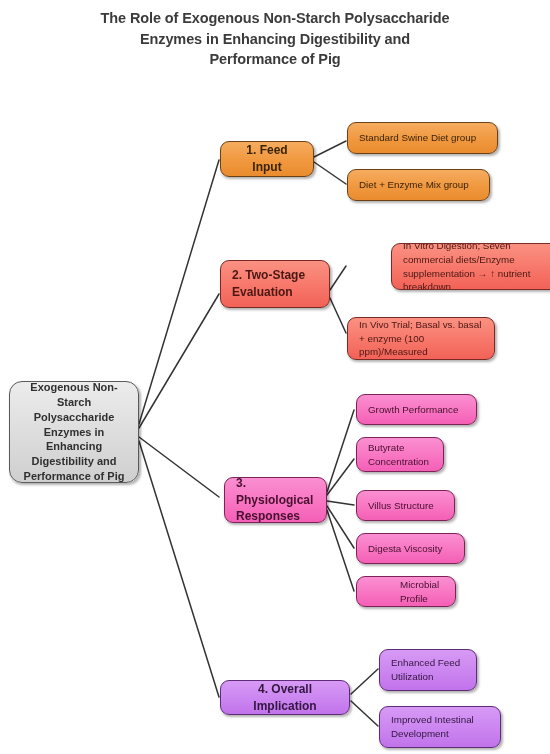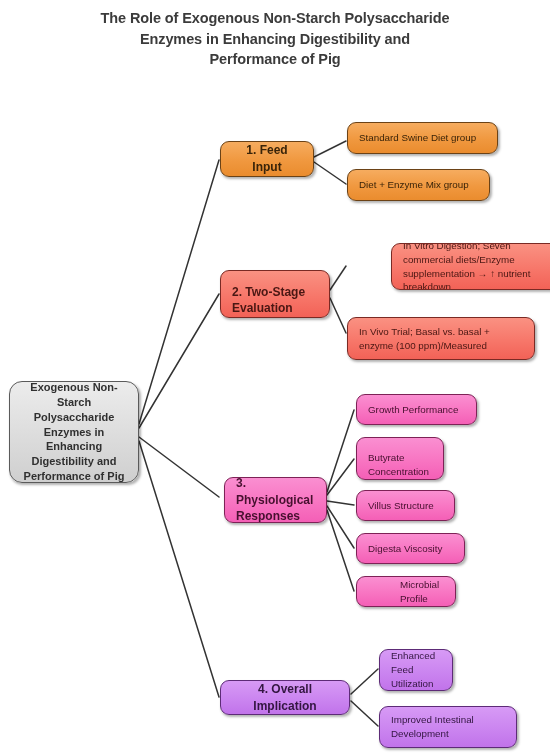--- a/index.html
+++ b/index.html
@@ -176,52 +176,52 @@
   <div class="node branch ctr theme-orange" style="left:220px; top:141px; width:94px; height:36px;">
     <span class="label">1. Feed Input</span>
   </div>
   <div class="node leaf theme-orange" style="left:347px; top:122px; width:151px; height:32px;">
     <span class="label">Standard Swine Diet group</span>
   </div>
   <div class="node leaf theme-orange" style="left:347px; top:169px; width:143px; height:32px;">
     <span class="label">Diet + Enzyme Mix group</span>
   </div>
 
-  <div class="node branch theme-red" style="left:220px; top:270px; width:110px; height:48px;align-items:flex-end;">
+  <div class="node branch theme-red" style="left:220px; top:260px; width:110px; height:48px;">
     <span class="label">2. Two-Stage Evaluation</span>
   </div>
   <div class="node leaf theme-red" style="left:347px; top:243px; width:169px; height:47px;margin-left:44px;">
     <span class="label">In Vitro Digestion; Seven commercial diets/Enzyme supplementation → ↑ nutrient breakdown</span>
   </div>
-  <div class="node leaf theme-red" style="left:347px; top:317px; width:188px; height:43px;">
+  <div class="node leaf theme-red" style="left:347px; top:317px; width:148px; height:43px;">
     <span class="label">In Vivo Trial; Basal vs. basal + enzyme (100 ppm)/Measured</span>
   </div>
 
   <div class="node branch theme-pink" style="left:224px; top:477px; width:103px; height:46px;">
     <span class="label">3. Physiological Responses</span>
   </div>
   <div class="node leaf theme-pink" style="left:356px; top:394px; width:121px; height:31px;">
     <span class="label">Growth Performance</span>
   </div>
-  <div class="node leaf theme-pink" style="left:356px; top:437px; width:88px; height:43px;align-items:flex-end;">
+  <div class="node leaf theme-pink" style="left:356px; top:437px; width:88px; height:35px;">
     <span class="label">Butyrate Concentration</span>
   </div>
   <div class="node leaf theme-pink" style="left:356px; top:490px; width:99px; height:31px;">
     <span class="label">Villus Structure</span>
   </div>
   <div class="node leaf theme-pink" style="left:356px; top:533px; width:109px; height:31px;">
     <span class="label">Digesta Viscosity</span>
   </div>
   <div class="node leaf theme-pink" style="left:356px; top:576px; width:100px; height:31px;padding-left:32px;">
     <span class="label">Microbial Profile</span>
   </div>
 
   <div class="node branch ctr theme-purple" style="left:220px; top:680px; width:130px; height:35px;">
     <span class="label">4. Overall Implication</span>
   </div>
-  <div class="node leaf theme-purple" style="left:379px; top:649px; width:74px; height:42px;">
+  <div class="node leaf theme-purple" style="left:379px; top:649px; width:98px; height:42px;">
     <span class="label">Enhanced Feed Utilization</span>
   </div>
-  <div class="node leaf theme-purple" style="left:379px; top:706px; width:138px; height:42px;">
+  <div class="node leaf theme-purple" style="left:379px; top:706px; width:122px; height:42px;">
     <span class="label">Improved Intestinal Development</span>
   </div>
 
 </div>
 
 </body></html>

